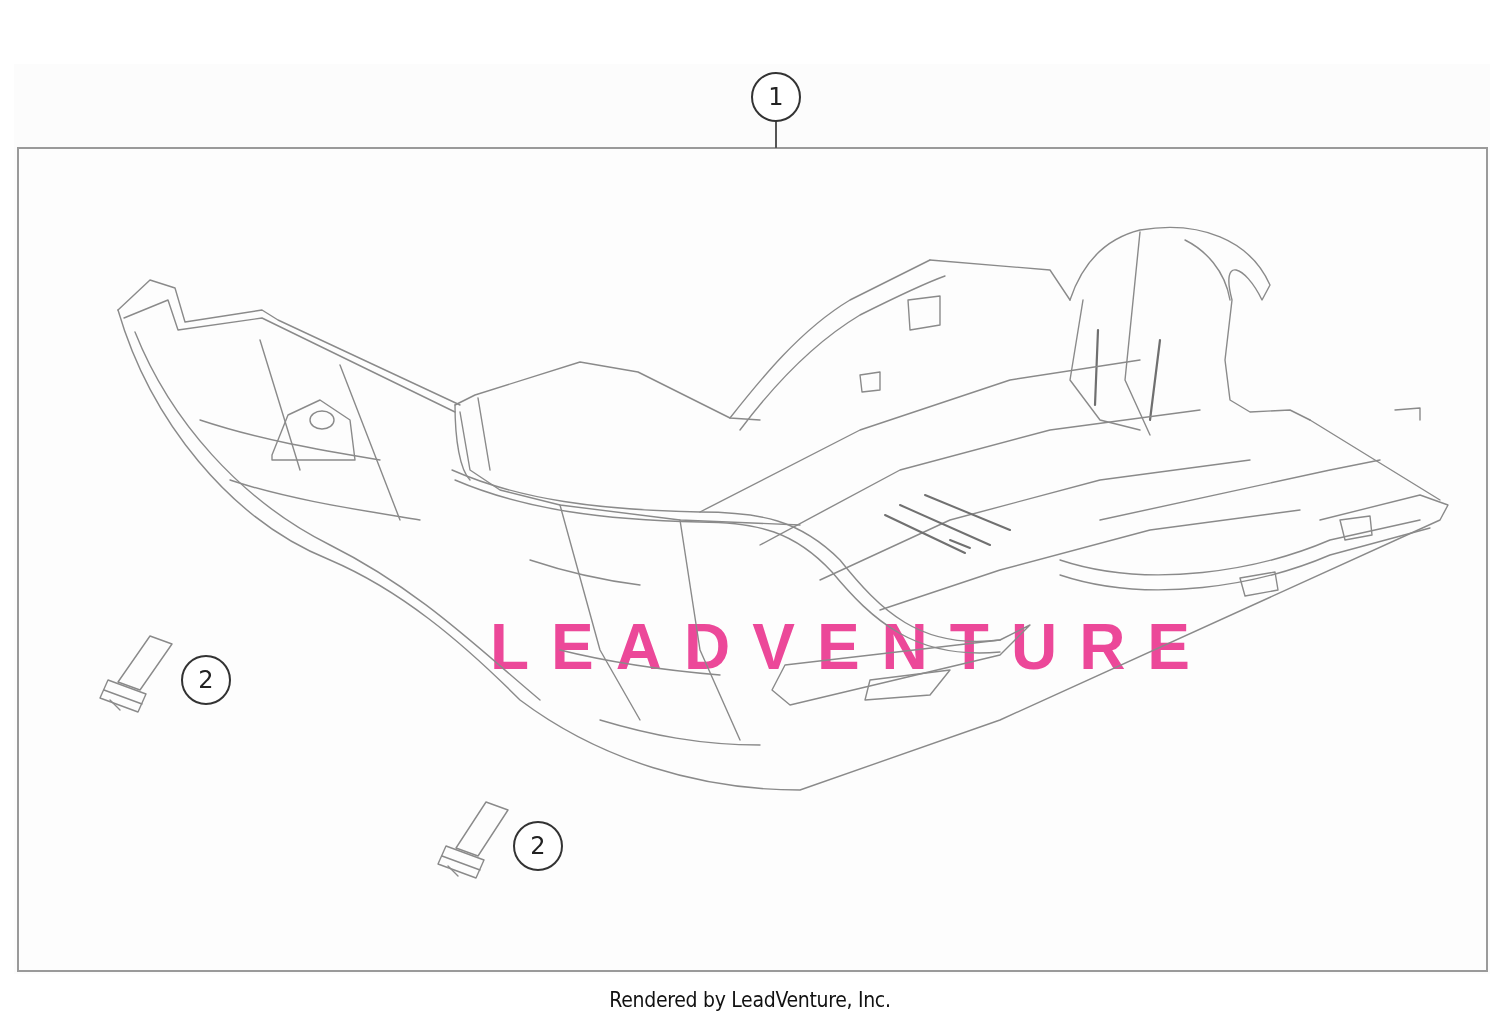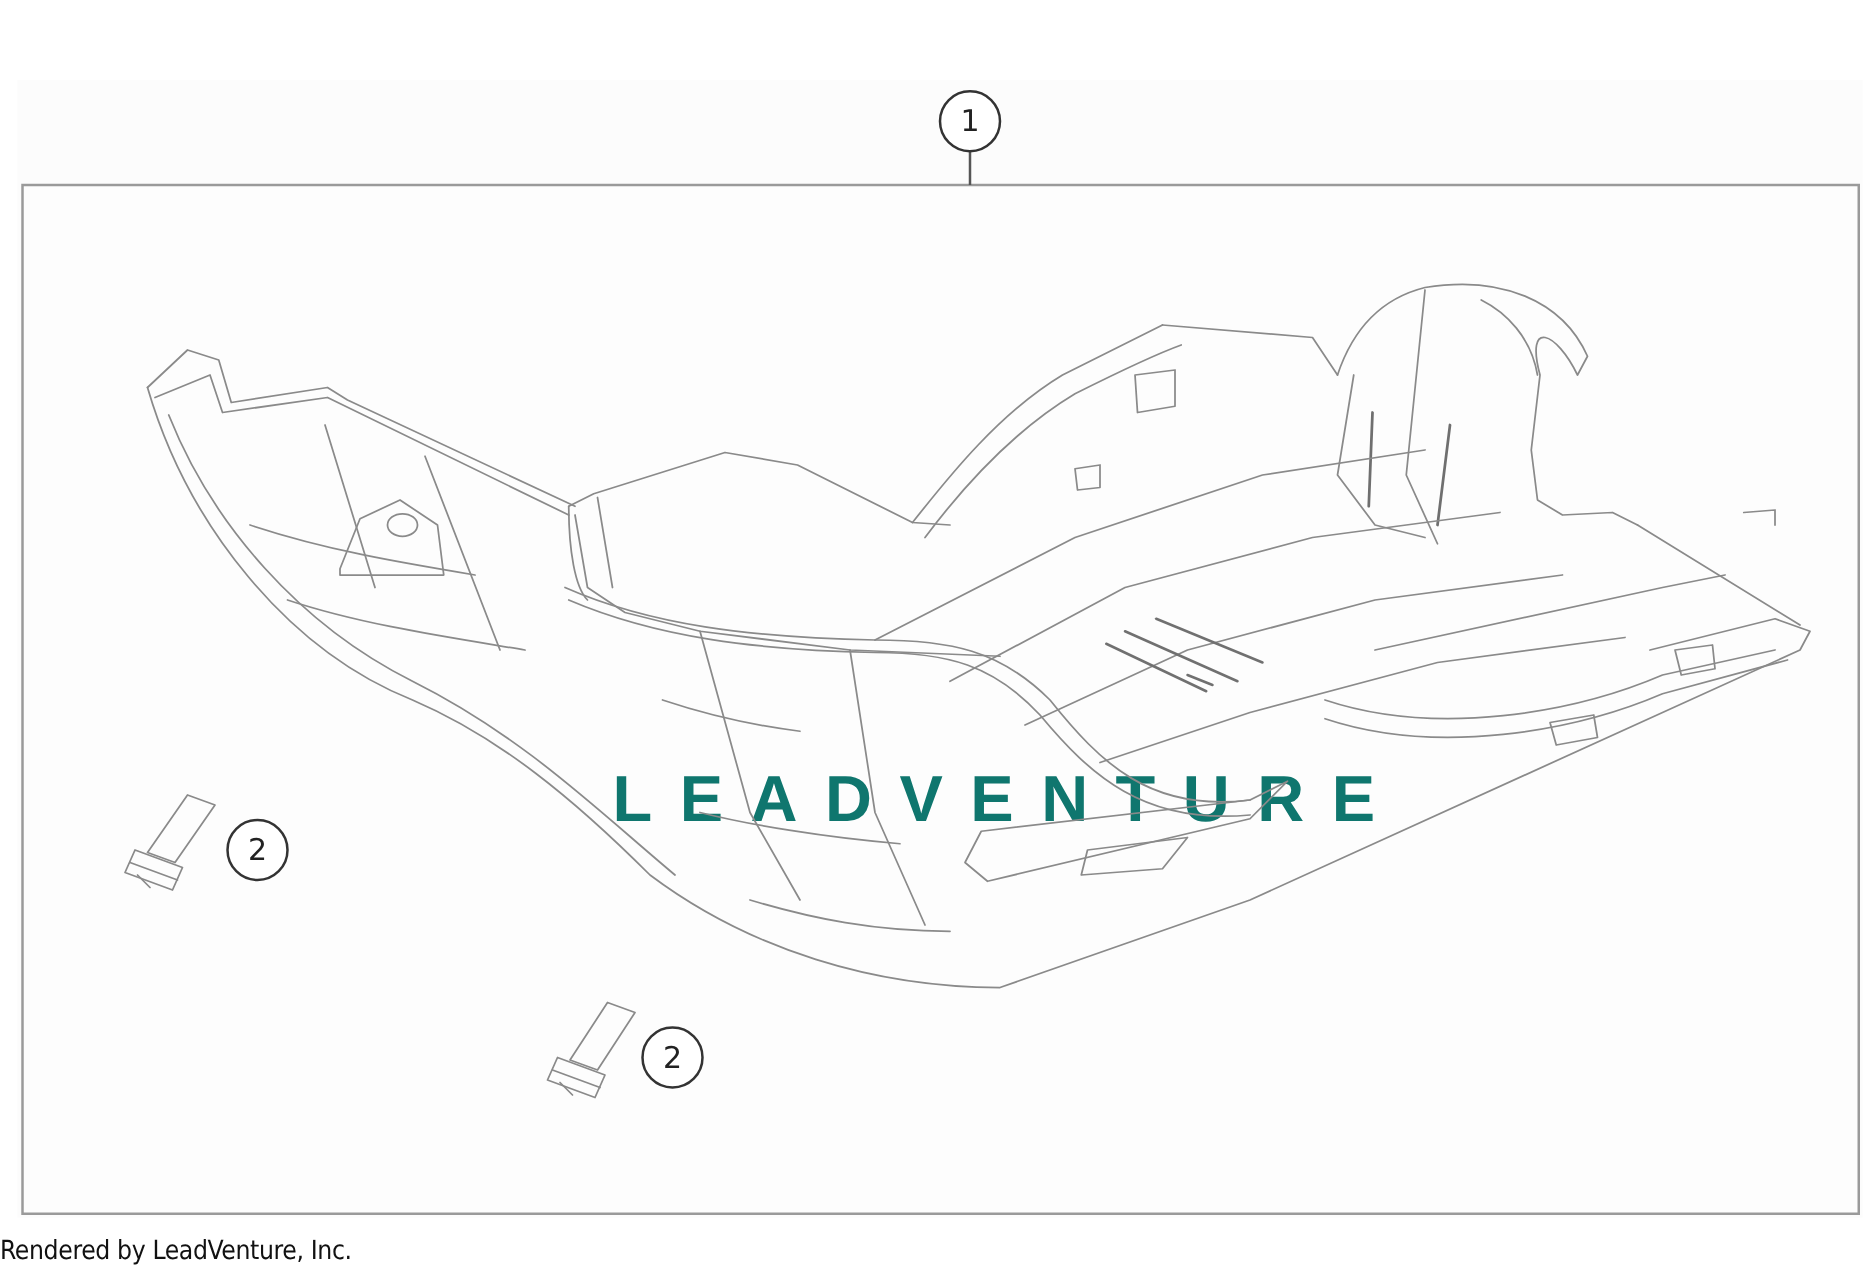--- a/index.html
+++ b/index.html
@@ -2,22 +2,22 @@
 <html><head>
 <meta charset="utf-8">
 <style>
   html, body { margin: 0; padding: 0; background: #ffffff; }
   body { width: 1500px; height: 1026px; position: relative; overflow: hidden; font-family: "DejaVu Sans", sans-serif; }
   .canvas-bg { position: absolute; left: 14px; top: 64px; width: 1476px; height: 910px; background: #fcfcfc; }
   .frame { position: absolute; left: 17px; top: 147px; width: 1471px; height: 825px; border: 2px solid #9a9a9a; box-sizing: border-box; background: #fdfdfd; }
   .callout { position: absolute; width: 50px; height: 50px; border: 2px solid #333; border-radius: 50%; box-sizing: border-box; background: #fff; display: flex; align-items: center; justify-content: center; font-family: "DejaVu Sans", sans-serif; font-size: 24px; color: #222; }
   .leader { position: absolute; background: #555; }
   svg.drawing { position: absolute; left: 0; top: 0; }
-  .footer { position: absolute; left: 0; width: 1500px; top: 988px; font-family: "DejaVu Sans Condensed", "DejaVu Sans", sans-serif; font-size: 21px; color: #111; letter-spacing: -0.3px; }
-  .watermark { position: absolute; left: 490px; top: 610px; font-family: "Liberation Sans", sans-serif; font-size: 52px; letter-spacing: 22px; color: #0f766e; font-weight: bold; }
+  .footer { position: absolute; left: 0; width: 1500px; top: 988px; text-align: center; font-family: "DejaVu Sans Condensed", "DejaVu Sans", sans-serif; font-size: 21px; color: #111; letter-spacing: -0.3px; }
+  .watermark { position: absolute; left: 490px; top: 610px; font-family: "Liberation Sans", sans-serif; font-size: 64px; letter-spacing: 22px; color: #ec4899; font-weight: bold; }
 </style>
 </head>
 <body>
 
 <div class="canvas-bg"></div>
 <div class="frame"></div>
 
 <div class="watermark">LEADVENTURE</div>
 
 <svg class="drawing" width="1500" height="1026" viewBox="0 0 1500 1026" fill="none" stroke="#8a8a8a" stroke-width="1.4" stroke-linejoin="round" stroke-linecap="round">

